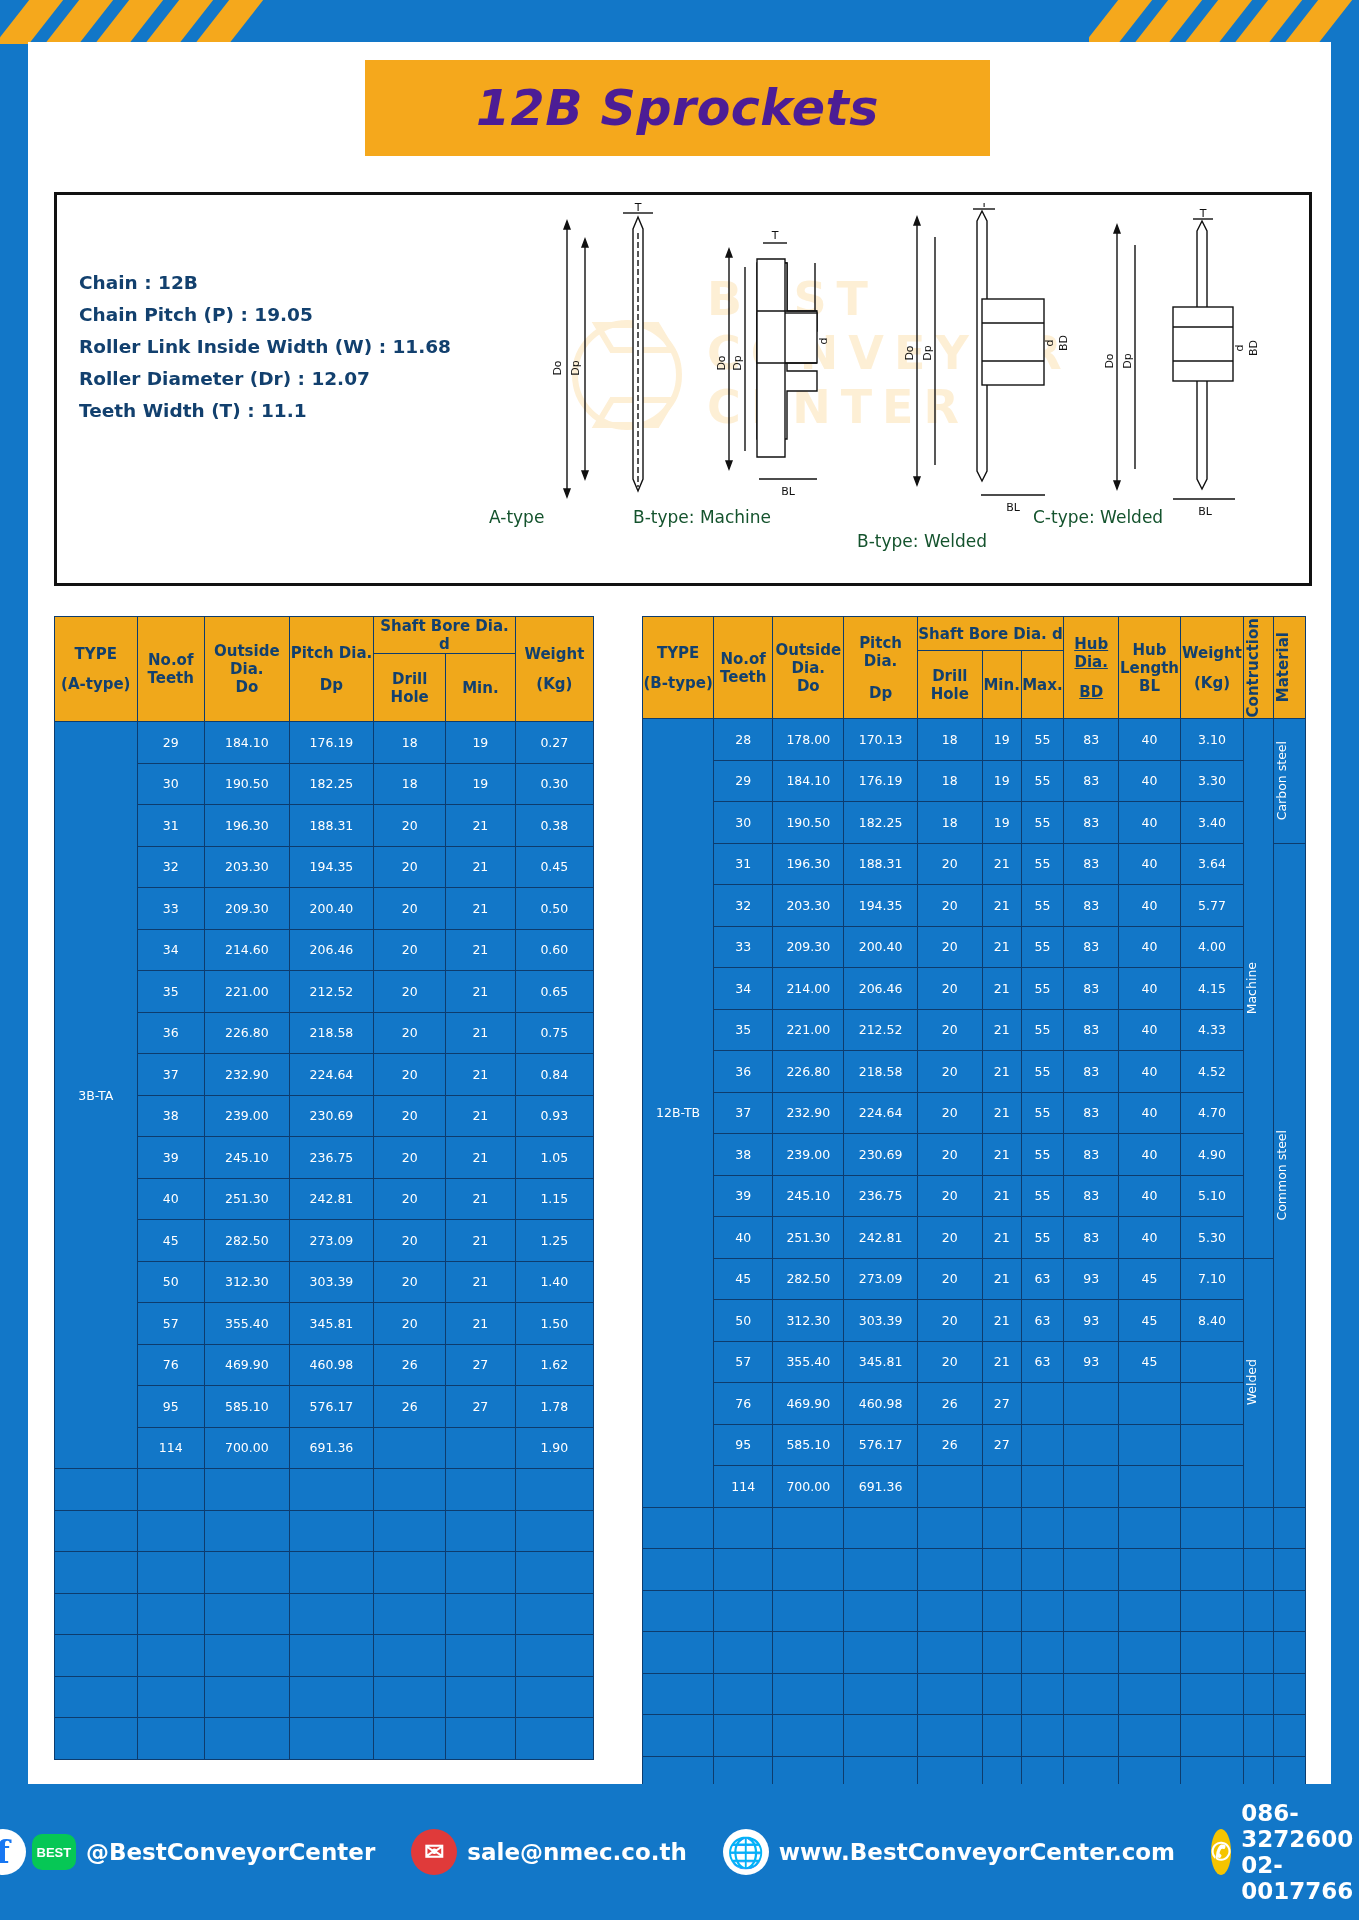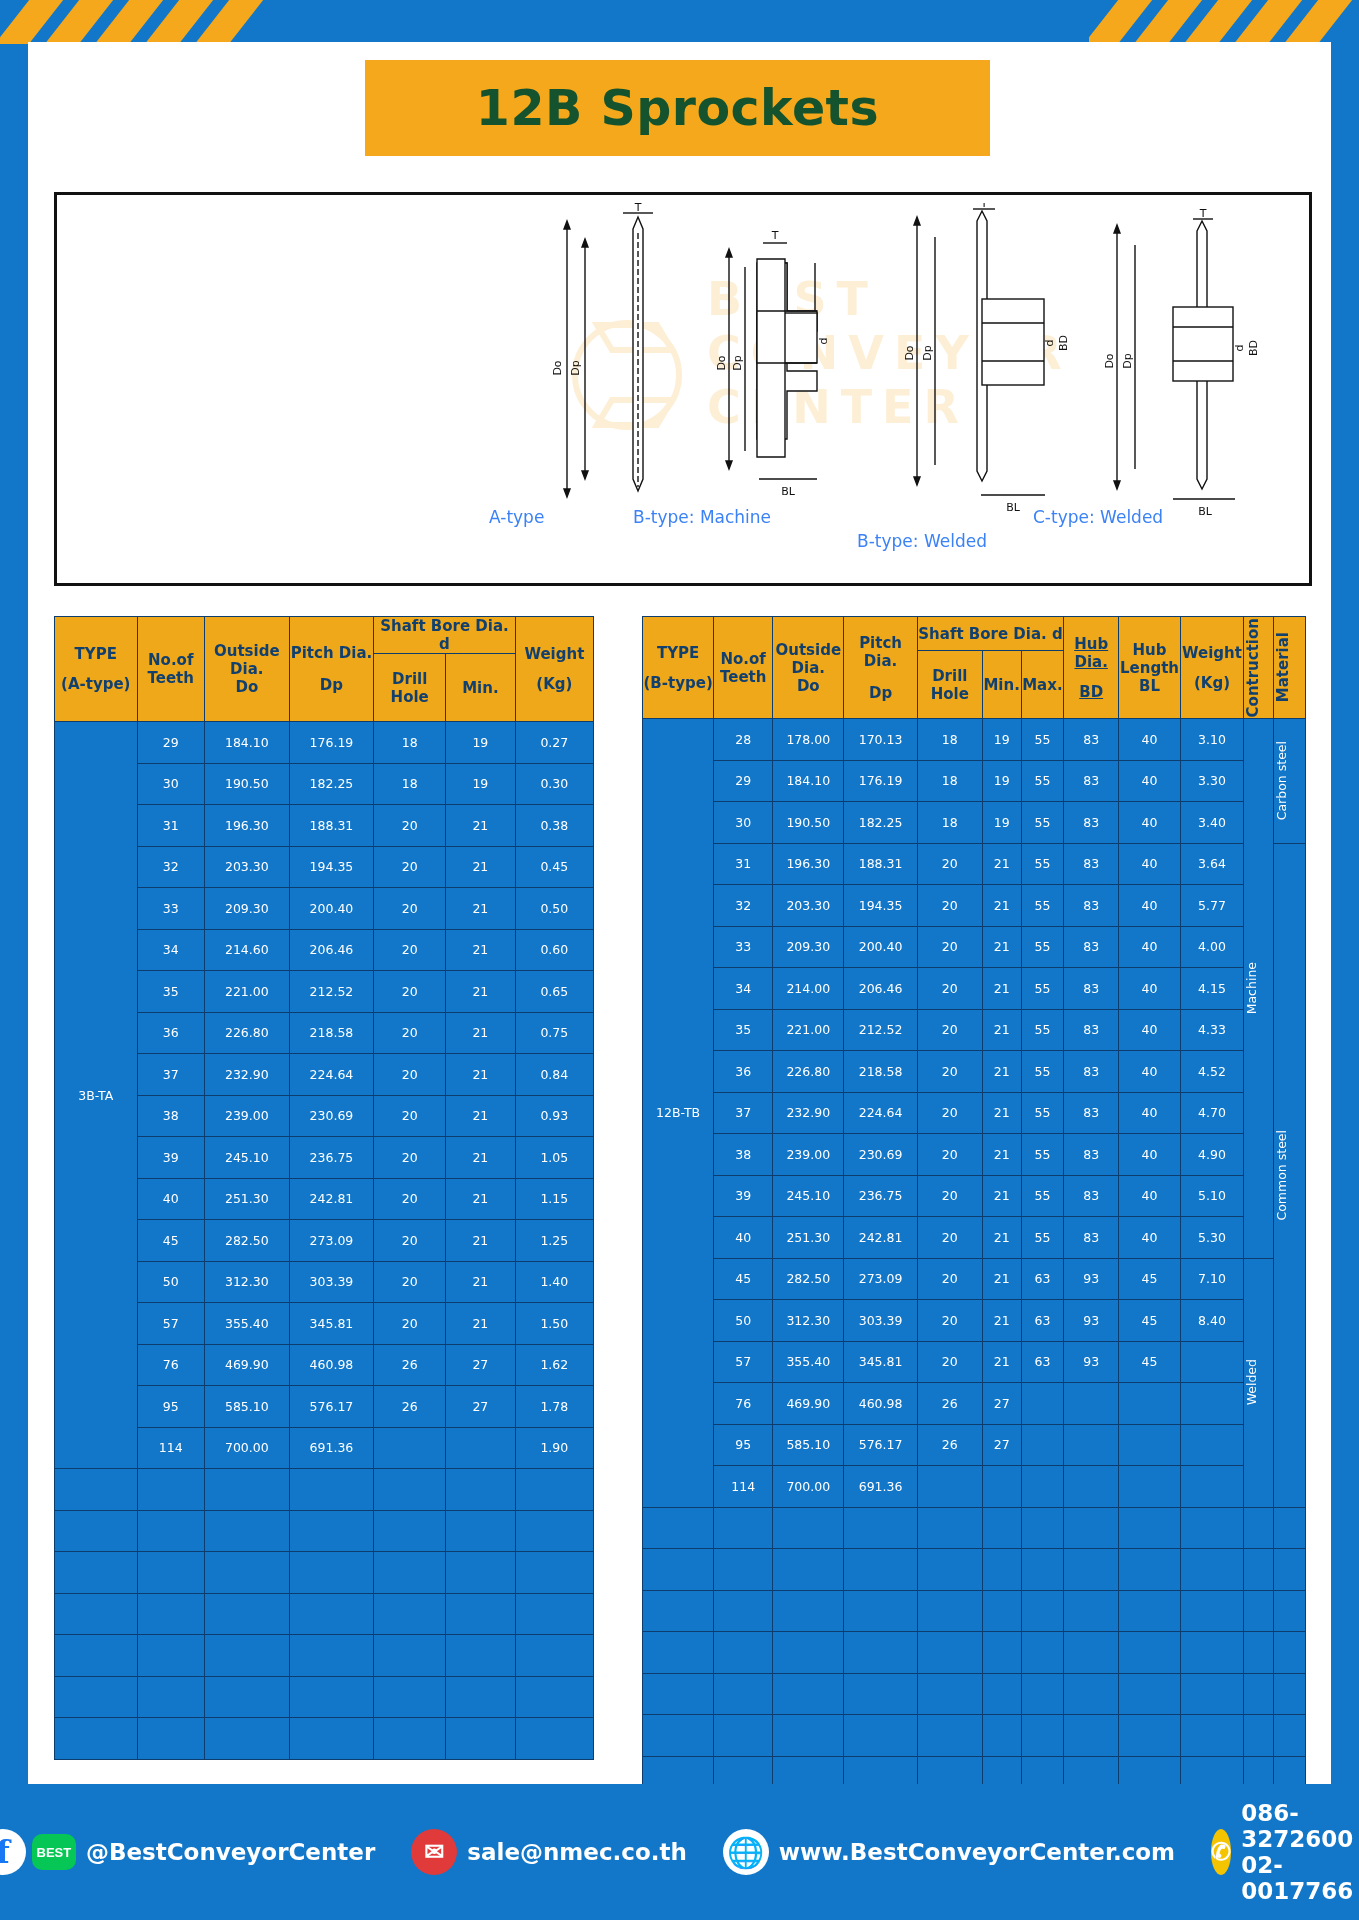--- a/index.html
+++ b/index.html
@@ -24,22 +24,23 @@
   .sheet{
     position:absolute;left:28px;top:42px;width:1303px;height:1742px;
     background:#ffffff;
   }
   
   .title-bar{
     position:absolute;left:365px;top:60px;width:625px;height:96px;
     background:#f5a81c;display:flex;align-items:center;justify-content:center;
   }
   .title-bar h1{
-    margin:0;font-size:49px;font-weight:bold;color:#14532d;letter-spacing:.5px;
+    margin:0;font-size:49px;font-weight:bold;color:#4c1d95;letter-spacing:.5px;
     font-family:"DejaVu Sans", sans-serif;
+    font-style:italic;
   }
   
   .spec-box{
     position:absolute;left:54px;top:192px;width:1252px;height:388px;
     background:#ffffff;border:3px solid #111;
   }
   .spec-list{
     position:absolute;left:22px;top:72px;font-size:18.5px;color:#12406e;
     font-weight:bold;line-height:32px;font-family:"DejaVu Sans", sans-serif;
   }
@@ -47,21 +48,21 @@
   .wm{
     position:absolute;left:500px;top:60px;width:470px;height:240px;
     opacity:.18;pointer-events:none;
   }
   .wm-text{
     font-family:"DejaVu Sans", sans-serif;font-weight:bold;color:#f5a81c;
     font-size:46px;line-height:52px;letter-spacing:10px;
   }
   .draw-wrap{position:absolute;left:480px;top:8px;width:800px;height:340px;}
   .cap{
-    position:absolute;font-size:17px;color:#3b82f6;font-family:"DejaVu Sans", sans-serif;
+    position:absolute;font-size:17px;color:#14532d;font-family:"DejaVu Sans", sans-serif;
     font-weight:normal;
   }
   
   .tables{position:absolute;left:54px;top:616px;width:1252px;}
   table{border-collapse:collapse;}
   .tbl{position:absolute;top:0;}
   .tbl td,.tbl th{
     border:1px solid #0d3c6e;
     text-align:center;vertical-align:middle;
     font-family:"DejaVu Sans", sans-serif;
@@ -116,20 +117,27 @@
   </div>
 
   <div class="sheet"></div>
 
   <div class="title-bar">
     <h1>12B Sprockets</h1>
   </div>
 
   <div class="spec-box">
 
+    <div class="spec-list">
+      <div>Chain  :  12B</div>
+      <div>Chain Pitch (P)  :  19.05</div>
+      <div>Roller Link Inside Width (W) : 11.68</div>
+      <div>Roller Diameter (Dr)  : 12.07</div>
+      <div>Teeth Width (T)  :  11.1</div>
+    </div>
 
     <div class="wm">
       <svg width="470" height="240" viewBox="0 0 470 240">
         <g fill="none" stroke="#f5a81c" stroke-width="6">
           <circle cx="70" cy="120" r="52"></circle>
           <path d="M40 70 L100 70 L115 95 L55 95 Z"></path>
           <path d="M40 170 L100 170 L115 145 L55 145 Z"></path>
         </g>
       </svg>
       <div class="wm-text" style="position:absolute;left:150px;top:18px;">BEST</div>

